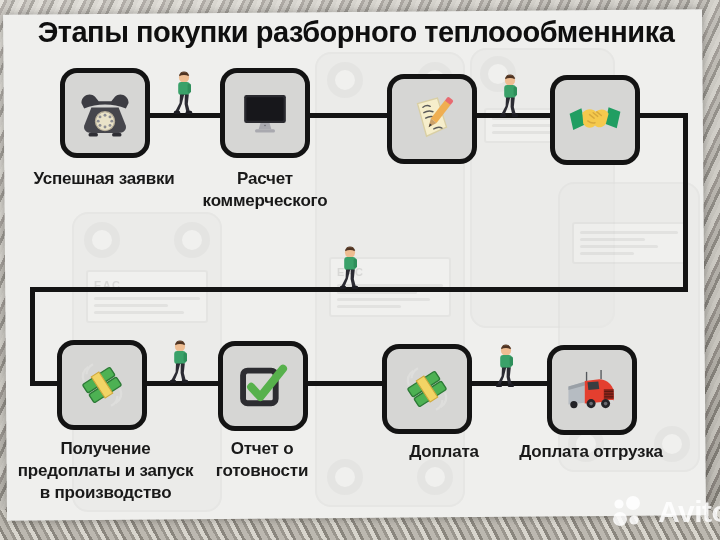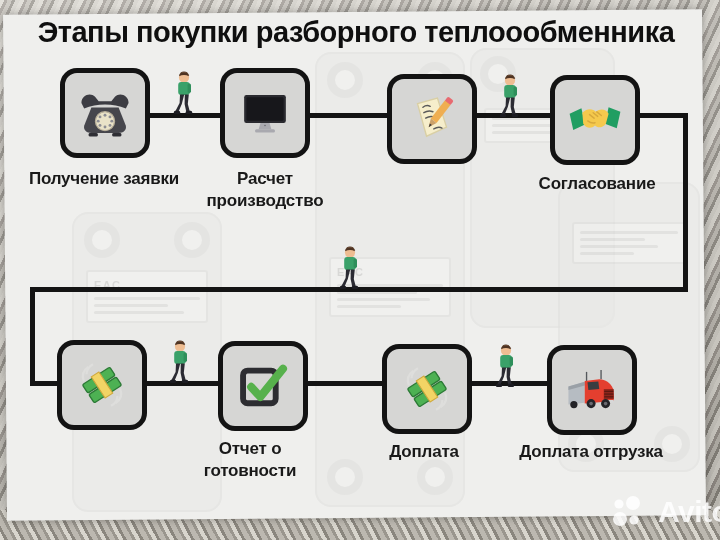--- a/index.html
+++ b/index.html
@@ -231,27 +231,29 @@
         </g>
         <rect x="44" y="43" width="12" height="3" fill="#d8d8d8"></rect>
         <circle cx="31" cy="47" r="5" fill="#232327"></circle>
           <circle cx="31" cy="47" r="2" fill="#6a6a70"></circle>
         <circle cx="47" cy="47" r="5" fill="#232327"></circle>
           <circle cx="47" cy="47" r="2" fill="#6a6a70"></circle>
         <circle cx="12" cy="48" r="4" fill="#232327"></circle>
       </svg>
     </div>
 
-    <div class="steplabel" style="left:14px;top:168px;width:180px">Получение заявки</div>
+    <div class="steplabel" style="left:14px;top:168px;width:180px">Успешная заявки</div>
     <div class="steplabel" style="left:185px;top:168px;width:160px">Расчет
-производство</div>
-    <div class="steplabel" style="left:517px;top:173px;width:160px">Согласование</div>
-    <div class="steplabel" style="left:180px;top:438px;width:140px">Отчет о
+коммерческого</div>
+    <div class="steplabel" style="left:8px;top:438px;width:195px">Получение
+предоплаты и запуск
+в производство</div>
+    <div class="steplabel" style="left:192px;top:438px;width:140px">Отчет о
 готовности</div>
-    <div class="steplabel" style="left:364px;top:441px;width:120px">Доплата</div>
+    <div class="steplabel" style="left:384px;top:441px;width:120px">Доплата</div>
     <div class="steplabel" style="left:501px;top:441px;width:180px">Доплата отгрузка</div>
 
     <svg class="person" style="left:171px;top:70px" viewBox="0 0 26 45">
         <use href="#walker"></use>
       </svg>
     <svg class="person" style="left:497px;top:73px" viewBox="0 0 26 45">
         <use href="#walker"></use>
       </svg>
     <svg class="person" style="left:337px;top:245px" viewBox="0 0 26 45">
         <use href="#walker"></use>

